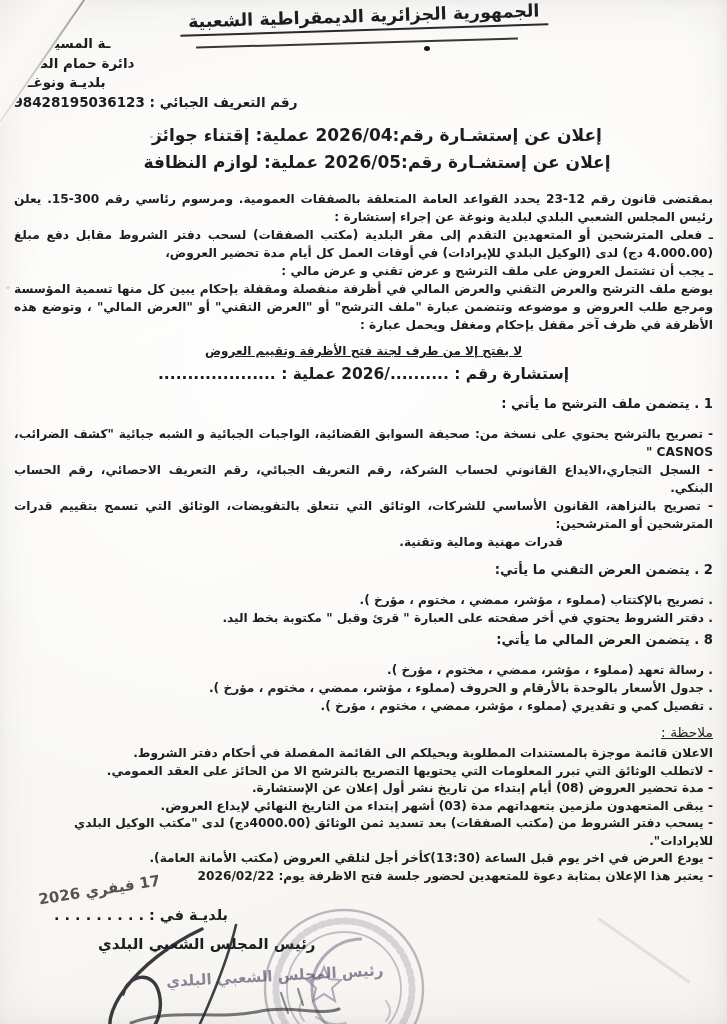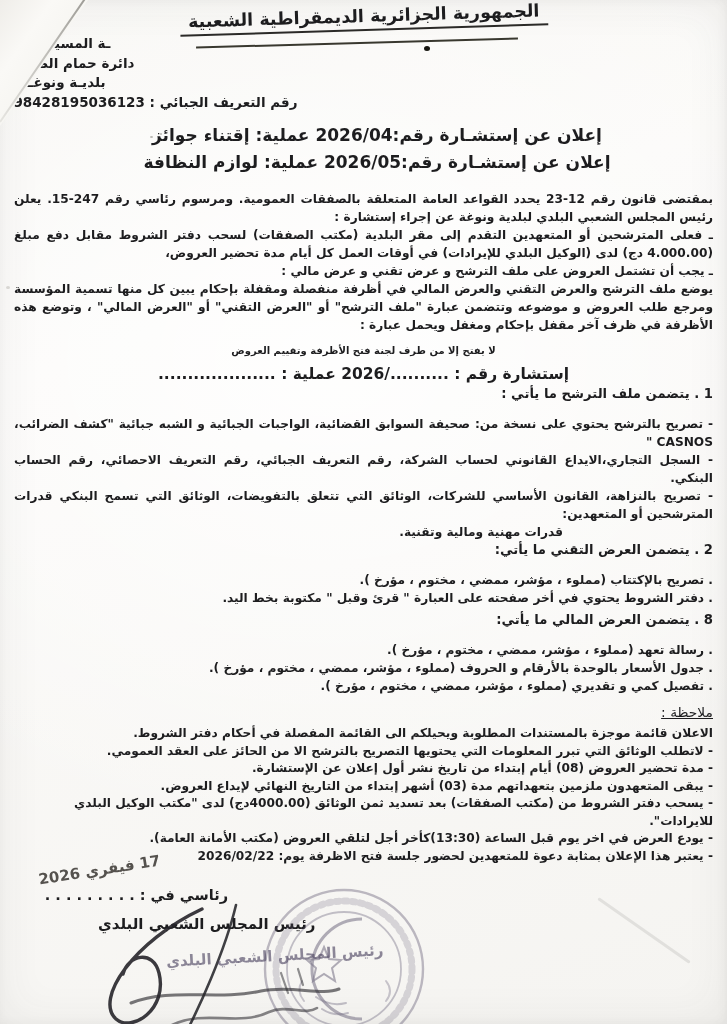--- a/index.html
+++ b/index.html
@@ -35,23 +35,23 @@
   .fold-edge{position:absolute;top:-1px;left:86px;width:150px;height:2px;z-index:6;
     background:linear-gradient(to right, rgba(85,83,76,0.55), rgba(130,128,120,0.15));
     transform-origin:0 0;transform:rotate(124.6deg);}
   
   .announce{margin-top:2px;text-align:center;font-weight:bold;font-size:17px;line-height:27px;margin-left:27px;}
   
   .doc-body{padding:0 14px;font-size:12.2px;font-weight:700;line-height:18px;}
   .par{margin:0;text-align:justify;}
   .par.first{margin-top:14px;}
   .centered{text-align:center;font-weight:bold;}
-  .sealed{margin-top:8px;font-size:10px;}
+  .sealed{margin-top:8px;font-size:12px;text-decoration:underline;}
   .consult{margin-top:4px;font-size:15.5px;line-height:21px;}
-  .sec-head{font-size:13.2px;font-weight:bold;}
+  .sec-head{margin-top:10px;font-size:13.2px;font-weight:bold;}
   .sec-head.tight{margin-top:4px;}
   .sec-items{margin-top:12px;}
   .sec-items > div{text-align:justify;}
   .sec-items > div.line{text-align:right;}
   .indent{padding-right:150px;}
   .note-head{margin-top:8px;font-size:13.8px;font-weight:normal;text-decoration:underline;}
   .notes > div{text-align:right;line-height:17.5px;}
   
   .doc-footer{position:relative;height:192px;}
   .hand-date{position:absolute;top:-4px;left:38px;transform:rotate(-9deg);
@@ -92,33 +92,33 @@
     <div class="corner-fold"></div>
     <div class="fold-edge"></div>
   </div>
 
   <div class="announce">
     <div>إعلان عن إستشـارة رقم:2026/04 عملية: إقتناء جوائز</div>
     <div>إعلان عن إستشـارة رقم:2026/05 عملية: لوازم النظافة</div>
   </div>
 
   <div class="doc-body">
-    <p class="par first">بمقتضى قانون رقم 12-23 يحدد القواعد العامة المتعلقة بالصفقات العمومية. ومرسوم رئاسي رقم 247-15. يعلن رئيس المجلس الشعبي البلدي لبلدية ونوغة عن إجراء إستشارة :</p>
+    <p class="par first">بمقتضى قانون رقم 12-23 يحدد القواعد العامة المتعلقة بالصفقات العمومية. ومرسوم رئاسي رقم 300-15. يعلن رئيس المجلس الشعبي البلدي لبلدية ونوغة عن إجراء إستشارة :</p>
     <p class="par">ـ فعلى المترشحين أو المتعهدين التقدم إلى مقر البلدية (مكتب الصفقات) لسحب دفتر الشروط مقابل دفع مبلغ (4.000.00 دج) لدى (الوكيل البلدي للإيرادات) في أوقات العمل كل أيام مدة تحضير العروض،</p>
     <p class="par">ـ يجب أن تشتمل العروض على ملف الترشح و عرض تقني و عرض مالي :</p>
     <p class="par">يوضع ملف الترشح والعرض التقني والعرض المالي في أظرفة منفصلة ومقفلة بإحكام يبين كل منها تسمية المؤسسة ومرجع طلب العروض و موضوعه وتتضمن عبارة "ملف الترشح" أو "العرض التقني" أو "العرض المالي" ، وتوضع هذه الأظرفة في ظرف آخر مقفل بإحكام ومغفل ويحمل عبارة :</p>
 
     <div class="centered sealed">لا يفتح إلا من طرف لجنة فتح الأظرفة وتقييم العروض</div>
     <div class="centered consult">إستشارة رقم : ........../2026 عملية : ....................</div>
 
     <div class="sec-head">1 . يتضمن ملف الترشح ما يأتي :</div>
     <div class="sec-items">
       <div>- تصريح بالترشح يحتوي على نسخة من: صحيفة السوابق القضائية، الواجبات الجبائية و الشبه جبائية "كشف الضرائب، CASNOS "</div>
       <div>- السجل التجاري،الايداع القانوني لحساب الشركة، رقم التعريف الجبائي، رقم التعريف الاحصائي، رقم الحساب البنكي.</div>
-      <div>- تصريح بالنزاهة، القانون الأساسي للشركات، الوثائق التي تتعلق بالتفويضات، الوثائق التي تسمح البنكي قدرات المترشحين أو المتعهدين:</div>
+      <div>- تصريح بالنزاهة، القانون الأساسي للشركات، الوثائق التي تتعلق بالتفويضات، الوثائق التي تسمح بتقييم قدرات المترشحين أو المترشحين:</div>
       <div class="line indent">قدرات مهنية ومالية وتقنية.</div>
     </div>
 
     <div class="sec-head">2 . يتضمن العرض التقني ما يأتي:</div>
     <div class="sec-items">
       <div class="line">. تصريح بالإكتتاب (مملوء ، مؤشر، ممضي ، مختوم ، مؤرخ ).</div>
       <div class="line">. دفتر الشروط يحتوي في أخر صفحته على العبارة " قرئ وقبل " مكتوبة بخط اليد.</div>
     </div>
 
     <div class="sec-head tight">8 . يتضمن العرض المالي ما يأتي:</div>
@@ -135,21 +135,21 @@
       <div>- مدة تحضير العروض (08) أيام إبتداء من تاريخ نشر أول إعلان عن الإستشارة.</div>
       <div>- يبقى المتعهدون ملزمين بتعهداتهم مدة (03) أشهر إبتداء من التاريخ النهائي لإيداع العروض.</div>
       <div>- يسحب دفتر الشروط من (مكتب الصفقات) بعد تسديد ثمن الوثائق (4000.00دج) لدى "مكتب الوكيل البلدي للايرادات".</div>
       <div>- يودع العرض في اخر يوم قبل الساعة (13:30)كأخر أجل لتلقي العروض (مكتب الأمانة العامة).</div>
       <div>- يعتبر هذا الإعلان بمثابة دعوة للمتعهدين لحضور جلسة فتح الاظرفة يوم: 2026/02/22</div>
     </div>
   </div>
 
   <div class="doc-footer">
     <div class="hand-date">17 فيفري 2026</div>
-    <div class="place-line">رئاسي في : . . . . . . . . .</div>
+    <div class="place-line">بلديـة في : . . . . . . . . .</div>
     <div class="signer">رئيس المجلس الشعبي البلدي</div>
 
     <svg class="stamp" viewBox="0 0 212 168">
       <g fill="none" stroke="#5d5670" stroke-linecap="round">
         <circle cx="106" cy="84" r="79" stroke-width="2.4" opacity="0.5"></circle>
         <circle cx="106" cy="84" r="57" stroke-width="1.8" opacity="0.45"></circle>
         <circle cx="106" cy="84" r="68" stroke-width="7" opacity="0.28" stroke-dasharray="3 5"></circle>
         <path d="M124,34 A44,44 0 1 0 124,134 A36,36 0 1 1 124,34 Z" stroke-width="3" opacity="0.6"></path>
         <path d="M86,62 l5,12 12,1 -9,8 3,13 -11,-7 -11,7 3,-13 -9,-8 12,-1 z" stroke-width="2" opacity="0.6"></path>
         <path d="M78,112 q14,10 30,6 M84,124 q12,8 26,4" stroke-width="2" opacity="0.45"></path>

